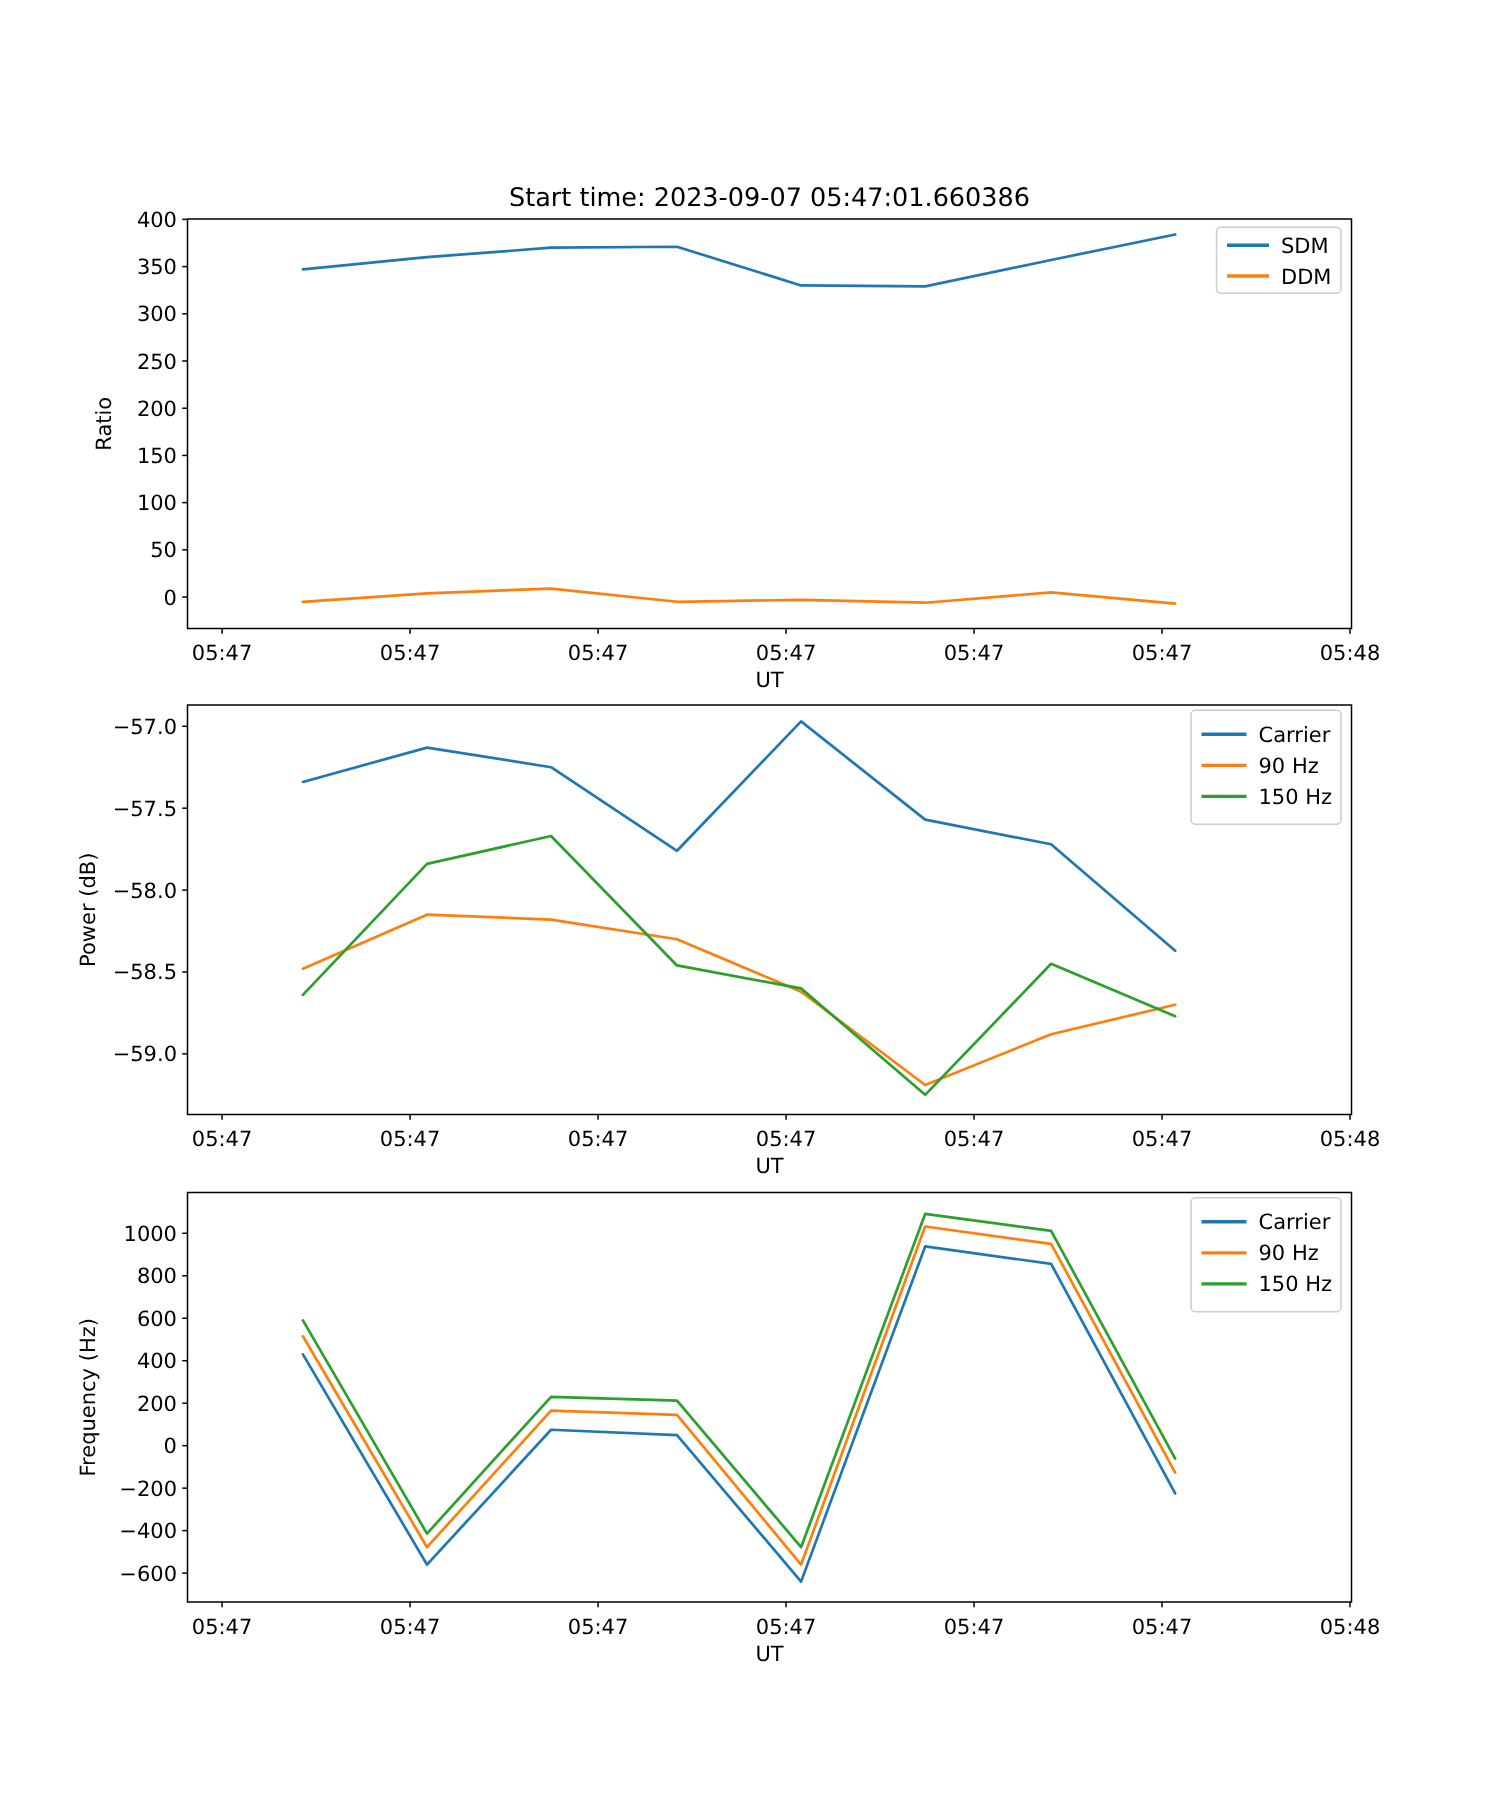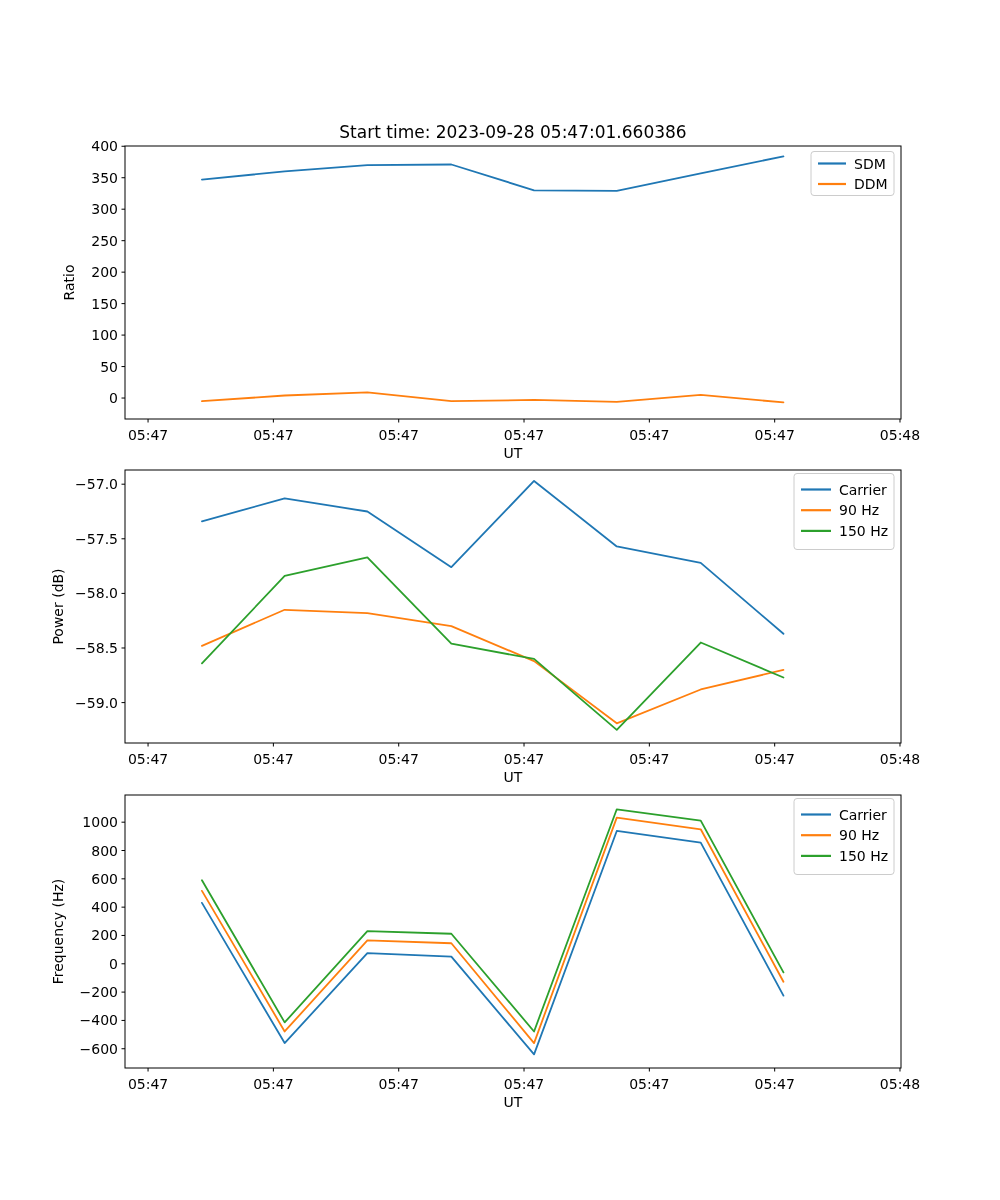--- a/index.html
+++ b/index.html
@@ -17,21 +17,21 @@
     font-size:17px;color:#000000;
     white-space:nowrap;
   }
   svg{position:absolute;left:0;top:0;}
   text{font-family:"DejaVu Sans", sans-serif;}
 </style>
 </head>
 <body>
 
 <div id="figure">
-  <div id="fig-title">Start time: 2023-09-28 05:47:01.660386</div>
+  <div id="fig-title">Start time: 2023-09-07 05:47:01.660386</div>
   <svg id="plot-svg" width="1000" height="1200" viewBox="0 0 1000 1200">
       <g>
         <rect x="125" y="146" width="776" height="273" fill="none" stroke="#000000" stroke-width="1"></rect>
         <g>
           <line x1="148.0594315245478" y1="419" x2="148.0594315245478" y2="422.5" stroke="#000" stroke-width="1"></line>
           <text x="148.0594315245478" y="440" text-anchor="middle" font-size="14" fill="#000">05:47</text>
           <line x1="273.3824289405685" y1="419" x2="273.3824289405685" y2="422.5" stroke="#000" stroke-width="1"></line>
           <text x="273.3824289405685" y="440" text-anchor="middle" font-size="14" fill="#000">05:47</text>
           <line x1="398.7054263565891" y1="419" x2="398.7054263565891" y2="422.5" stroke="#000" stroke-width="1"></line>
           <text x="398.7054263565891" y="440" text-anchor="middle" font-size="14" fill="#000">05:47</text>

